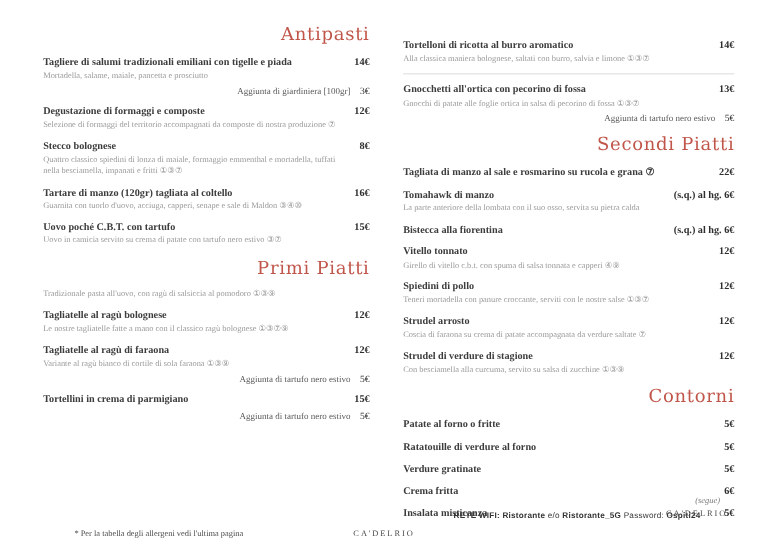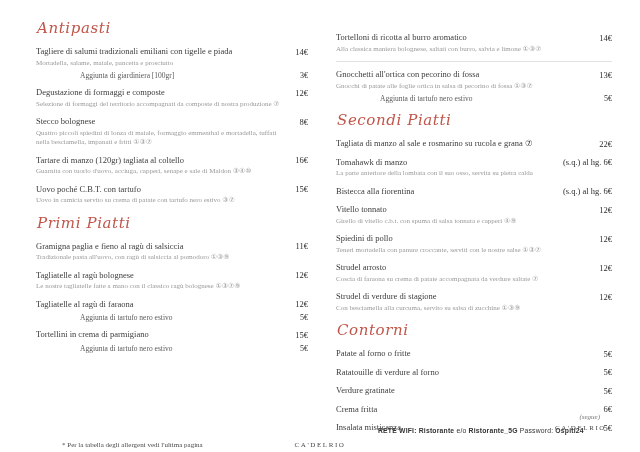--- a/index.html
+++ b/index.html
@@ -9,51 +9,51 @@
     font-family:"Liberation Serif", serif;
     position:relative;
     overflow:hidden;
   }
   .page { position:absolute; inset:0; }
   .col { position:absolute; }
   #col-left  { left:36px;  top:20px; width:272px; }
   #col-right { left:336px; top:32px; width:276px; }
   .section-title {
     font-family:"DejaVu Serif", serif;
-    font-style:italic;
     font-size:15px;
     line-height:17px;
     color:var(--heading,#c0564a);
     letter-spacing:0.6px;
     margin:9px 0 9px 1px;
+    text-align:right;
   }
   .section-title:first-child { margin-top:0; }
   .item { margin-bottom:7px; }
-  .item-line { display:flex; align-items:center; }
+  .item-line { display:flex; align-items:flex-start;font-weight:bold; }
   .item-name {
     flex:1;
     font-size:8.5px;
     line-height:11.5px;
     color:var(--name,#3c3c3c);
   }
   .item-price {
     font-size:8.5px;
     color:var(--price,#2e2e2e);
     margin-left:8px;
     white-space:nowrap;
   }
   .item-desc {
     font-size:7px;
     line-height:9.5px;
     color:var(--desc,#999999);
     margin-top:1px;
     padding-right:26px;
   }
   .sub-line { display:flex; align-items:baseline; padding-left:44px; margin-top:3px; }
-  .sub-name { flex:1; font-size:7.5px; color:#5a5a5a; }
+  .sub-name { flex:1; font-size:7.5px; color:#5a5a5a;text-align:right; }
   .sub-price { font-size:8px; }
   .divider { border-top:1px solid #e2e2e2; margin:3px 0 7px; }
   .footnote {
     position:absolute; left:62px; top:441px;
     font-size:7px; color:#4a4a4a;
   }
   .segue {
     position:absolute; right:40px; top:413px;
     font-size:7px; font-style:italic; color:#777;
   }
@@ -93,56 +93,53 @@
           <span class="item-name">Degustazione di formaggi e composte</span>
           <span class="item-price">12€</span>
         </div>
         <div class="item-desc">Selezione di formaggi del territorio accompagnati da composte di nostra produzione ⑦</div>
       </div>
       <div class="item">
         <div class="item-line">
           <span class="item-name">Stecco bolognese</span>
           <span class="item-price">8€</span>
         </div>
-        <div class="item-desc">Quattro piccoli spiedini di lonza di maiale, formaggio emmenthal e mortadella, tuffati nella besciamella, impanati e fritti ①③⑦</div>
+        <div class="item-desc">Quattro classico spiedini di lonza di maiale, formaggio emmenthal e mortadella, tuffati nella besciamella, impanati e fritti ①③⑦</div>
       </div>
       <div class="item">
         <div class="item-line">
           <span class="item-name">Tartare di manzo (120gr) tagliata al coltello</span>
           <span class="item-price">16€</span>
         </div>
         <div class="item-desc">Guarnita con tuorlo d'uovo, acciuga, capperi, senape e sale di Maldon ③④⑩</div>
       </div>
       <div class="item">
         <div class="item-line">
           <span class="item-name">Uovo poché C.B.T. con tartufo</span>
           <span class="item-price">15€</span>
         </div>
         <div class="item-desc">Uovo in camicia servito su crema di patate con tartufo nero estivo ③⑦</div>
       </div>
       <div class="section-title">Primi Piatti</div>
       <div class="item">
-        <div class="item-line">
-          <span class="item-name">Gramigna paglia e fieno al ragù di salsiccia</span>
-          <span class="item-price">11€</span>
-        </div>
         <div class="item-desc">Tradizionale pasta all'uovo, con ragù di salsiccia al pomodoro ①③⑨</div>
       </div>
       <div class="item">
         <div class="item-line">
           <span class="item-name">Tagliatelle al ragù bolognese</span>
           <span class="item-price">12€</span>
         </div>
         <div class="item-desc">Le nostre tagliatelle fatte a mano con il classico ragù bolognese ①③⑦⑨</div>
       </div>
       <div class="item">
         <div class="item-line">
           <span class="item-name">Tagliatelle al ragù di faraona</span>
           <span class="item-price">12€</span>
         </div>
+        <div class="item-desc">Variante al ragù bianco di cortile di sola faraona ①③⑨</div>
         <div class="sub-line">
           <span class="sub-name">Aggiunta di tartufo nero estivo</span>
           <span class="item-price sub-price">5€</span>
         </div>
       </div>
       <div class="item">
         <div class="item-line">
           <span class="item-name">Tortellini in crema di parmigiano</span>
           <span class="item-price">15€</span>
         </div>

